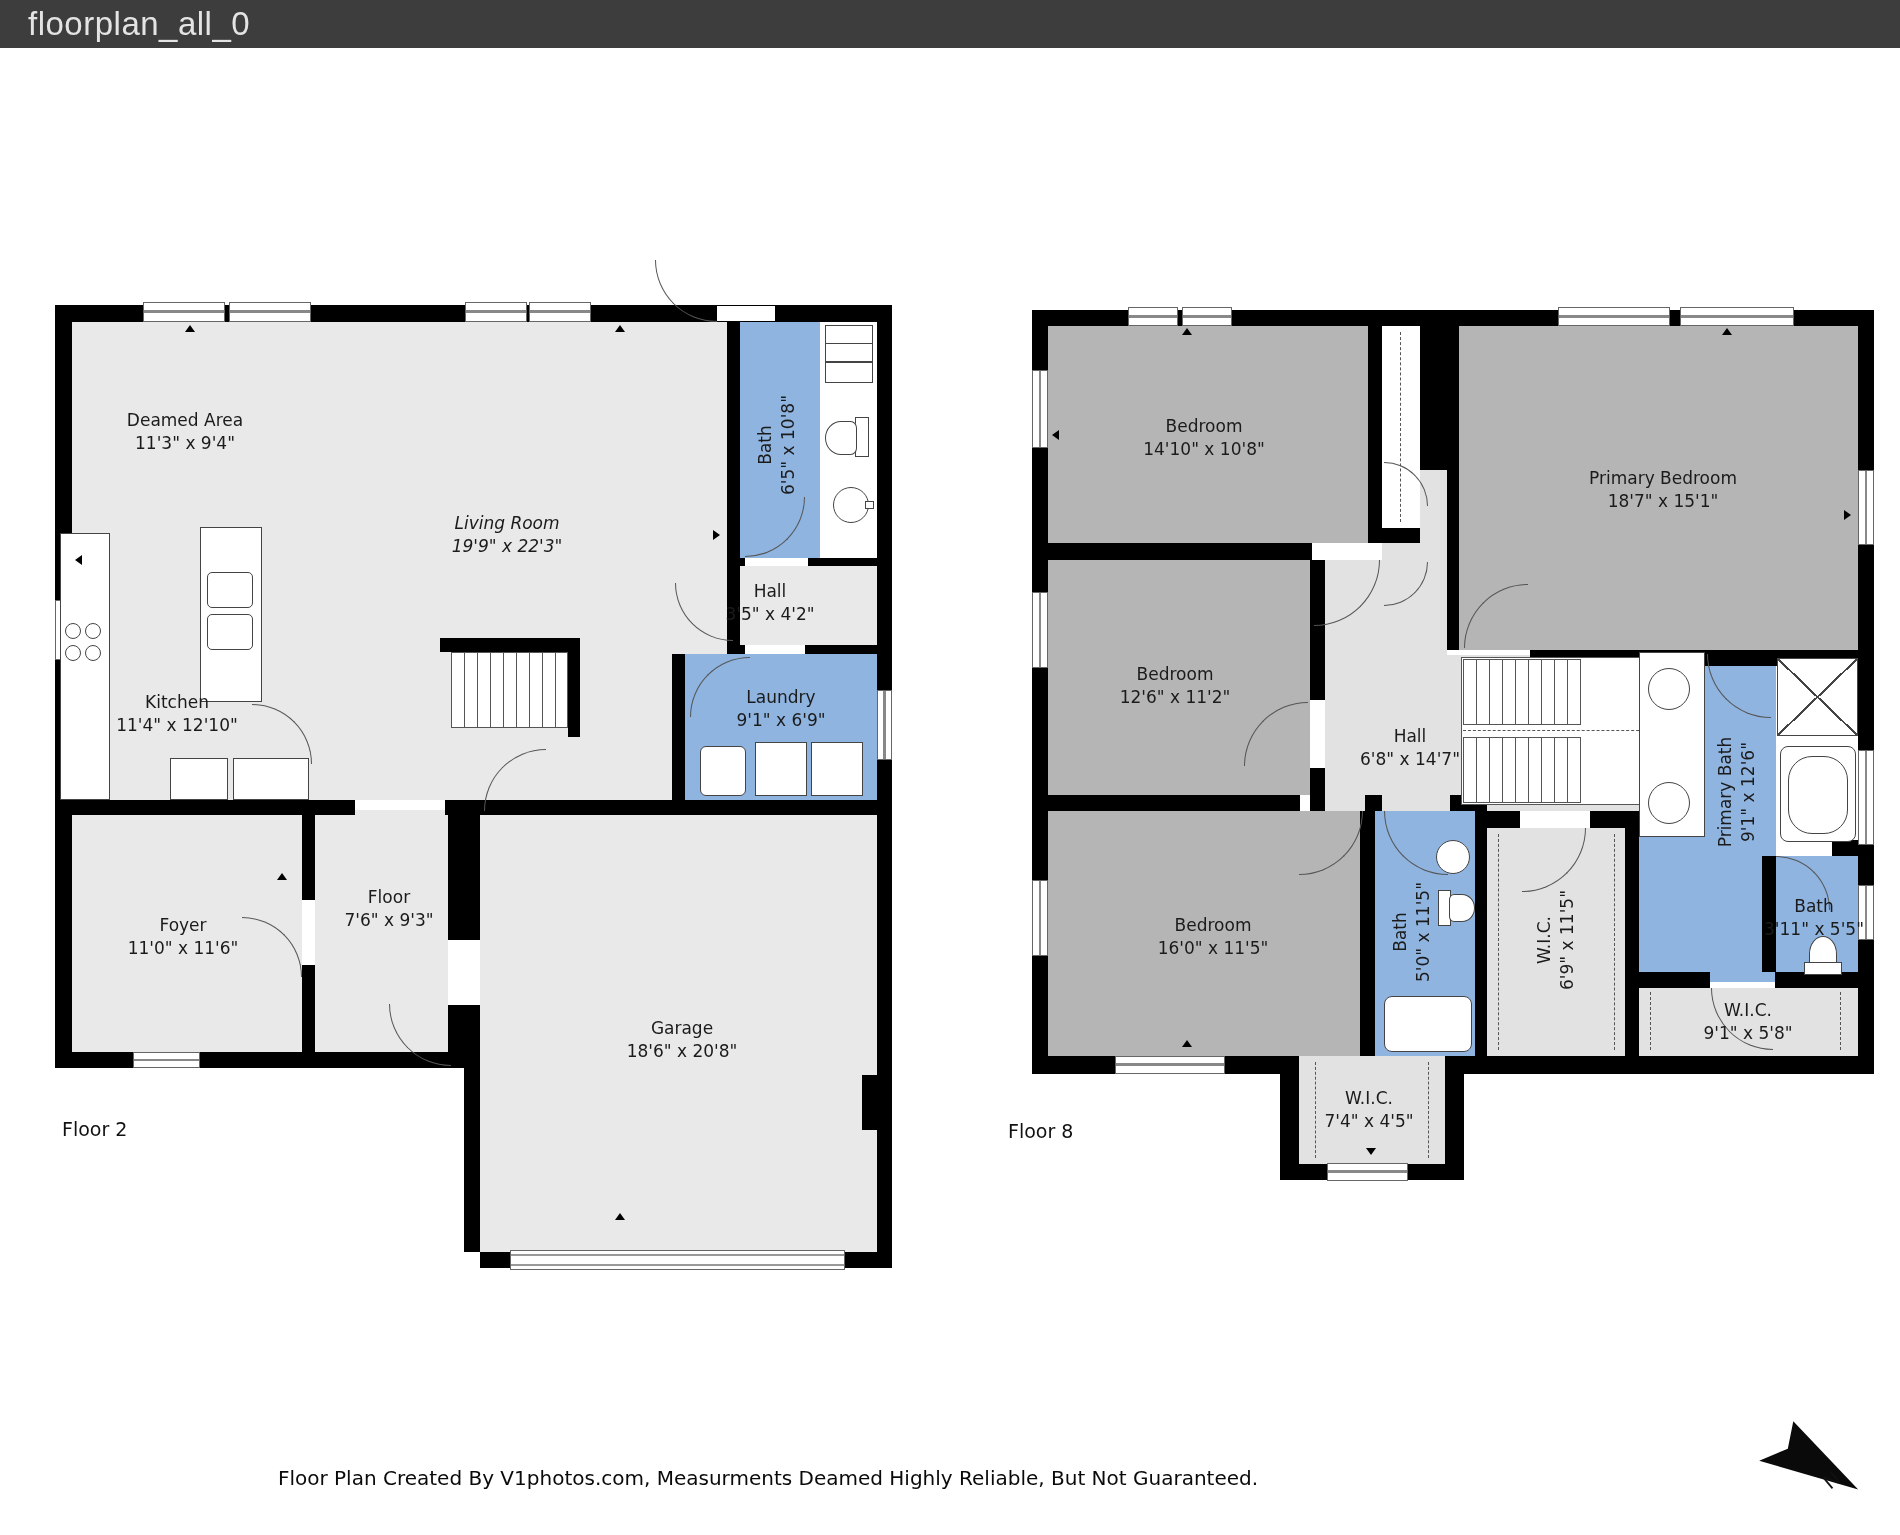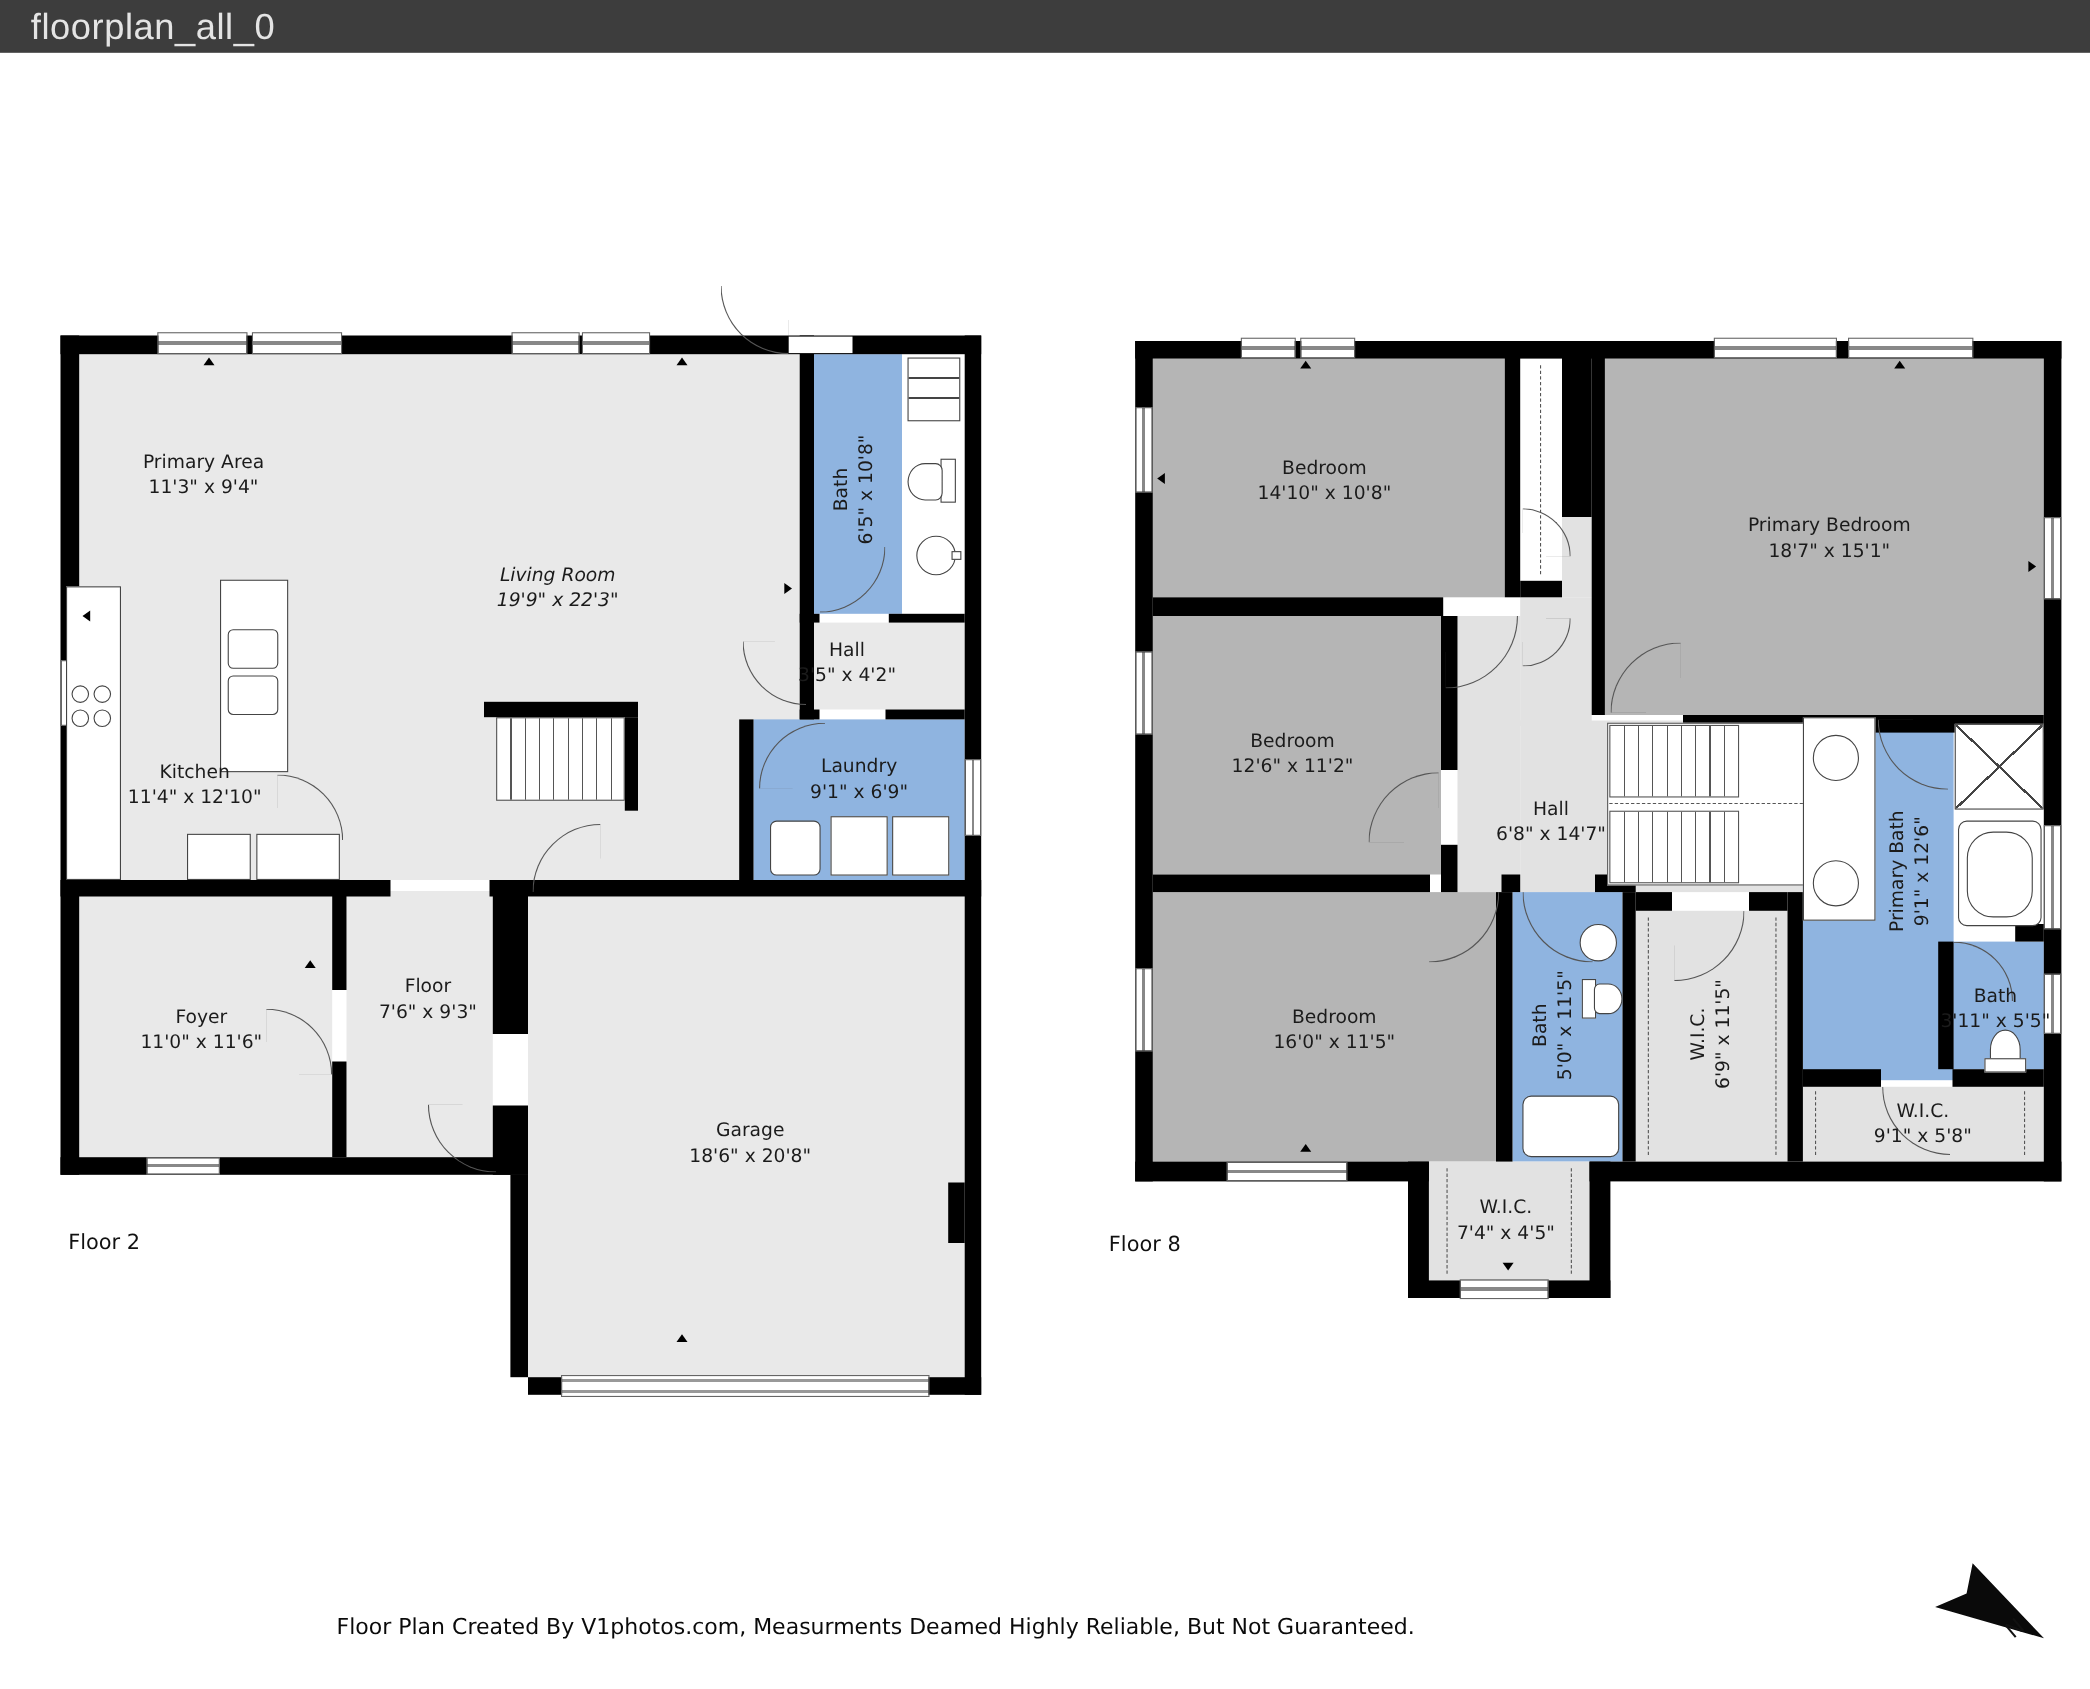--- a/index.html
+++ b/index.html
@@ -31,21 +31,21 @@
   .cir{border-radius:50%;}
   .treads{position:absolute;z-index:3;background:#fff;border:1px solid #555;box-sizing:border-box;}
   .treads.v{background:repeating-linear-gradient(90deg,#fff 0 12px,#555 12px 13px);}
   .vdash{position:absolute;z-index:3;width:0;border-left:1.5px dashed #555;}
   .hdash{position:absolute;z-index:3;height:0;border-top:1.5px dashed #555;}
   .lbl{position:absolute;z-index:5;transform:translate(-50%,-50%);text-align:center;
        font-size:17px;line-height:1.35;color:#1b1b1b;white-space:nowrap;}
   .lbl.vert{transform:translate(-50%,-50%) rotate(-90deg);}
   .floorlab{position:absolute;z-index:5;font-size:19px;color:#111;}
   .footer{position:absolute;left:0;top:1466px;width:1536px;text-align:center;z-index:5;
-          font-size:20px;color:#0a0a0a;margin-left:28px;}
+          font-size:20px;color:#0a0a0a;}
   .tri{position:absolute;z-index:4;width:0;height:0;}
   .tri-u{border-left:5px solid transparent;border-right:5px solid transparent;border-bottom:7px solid #000;}
   .tri-d{border-left:5px solid transparent;border-right:5px solid transparent;border-top:7px solid #000;}
   .tri-l{border-top:5px solid transparent;border-bottom:5px solid transparent;border-right:7px solid #000;}
   .tri-r{border-top:5px solid transparent;border-bottom:5px solid transparent;border-left:7px solid #000;}
   .shower-x{position:absolute;z-index:4;background:
     linear-gradient(to top right,transparent calc(50% - 1px),#444 calc(50% - 1px) calc(50% + 1px),transparent calc(50% + 1px)),
     linear-gradient(to bottom right,transparent calc(50% - 1px),#444 calc(50% - 1px) calc(50% + 1px),transparent calc(50% + 1px)),#fff;
     border:1.5px solid #444;box-sizing:border-box;}
   .gdoor{position:absolute;z-index:3;border:1px solid #666;box-sizing:border-box;
@@ -136,21 +136,21 @@
   <div class="fx" style="left:756px;top:437px;width:52px;height:54px;"></div>
 
   <div class="tri tri-u" style="left:130px;top:20px;"></div>
   <div class="tri tri-u" style="left:560px;top:20px;"></div>
   <div class="tri tri-l" style="left:20px;top:250px;"></div>
   <div class="tri tri-r" style="left:658px;top:225px;"></div>
   <div class="tri tri-u" style="left:222px;top:568px;"></div>
   <div class="tri tri-u" style="left:560px;top:908px;"></div>
 
   <div class="lbl" style="left:130px;top:127px;">
-    <div>Primary Area</div>
+    <div>Deamed Area</div>
     <div>11'3" x 9'4"</div>
   </div>
   <div class="lbl" style="left:452px;top:230px;font-style:italic;">
     <div>Living Room</div>
     <div>19'9" x 22'3"</div>
   </div>
   <div class="lbl vert" style="left:722px;top:140px;">
     <div>Bath</div>
     <div>6'5" x 10'8"</div>
   </div>

